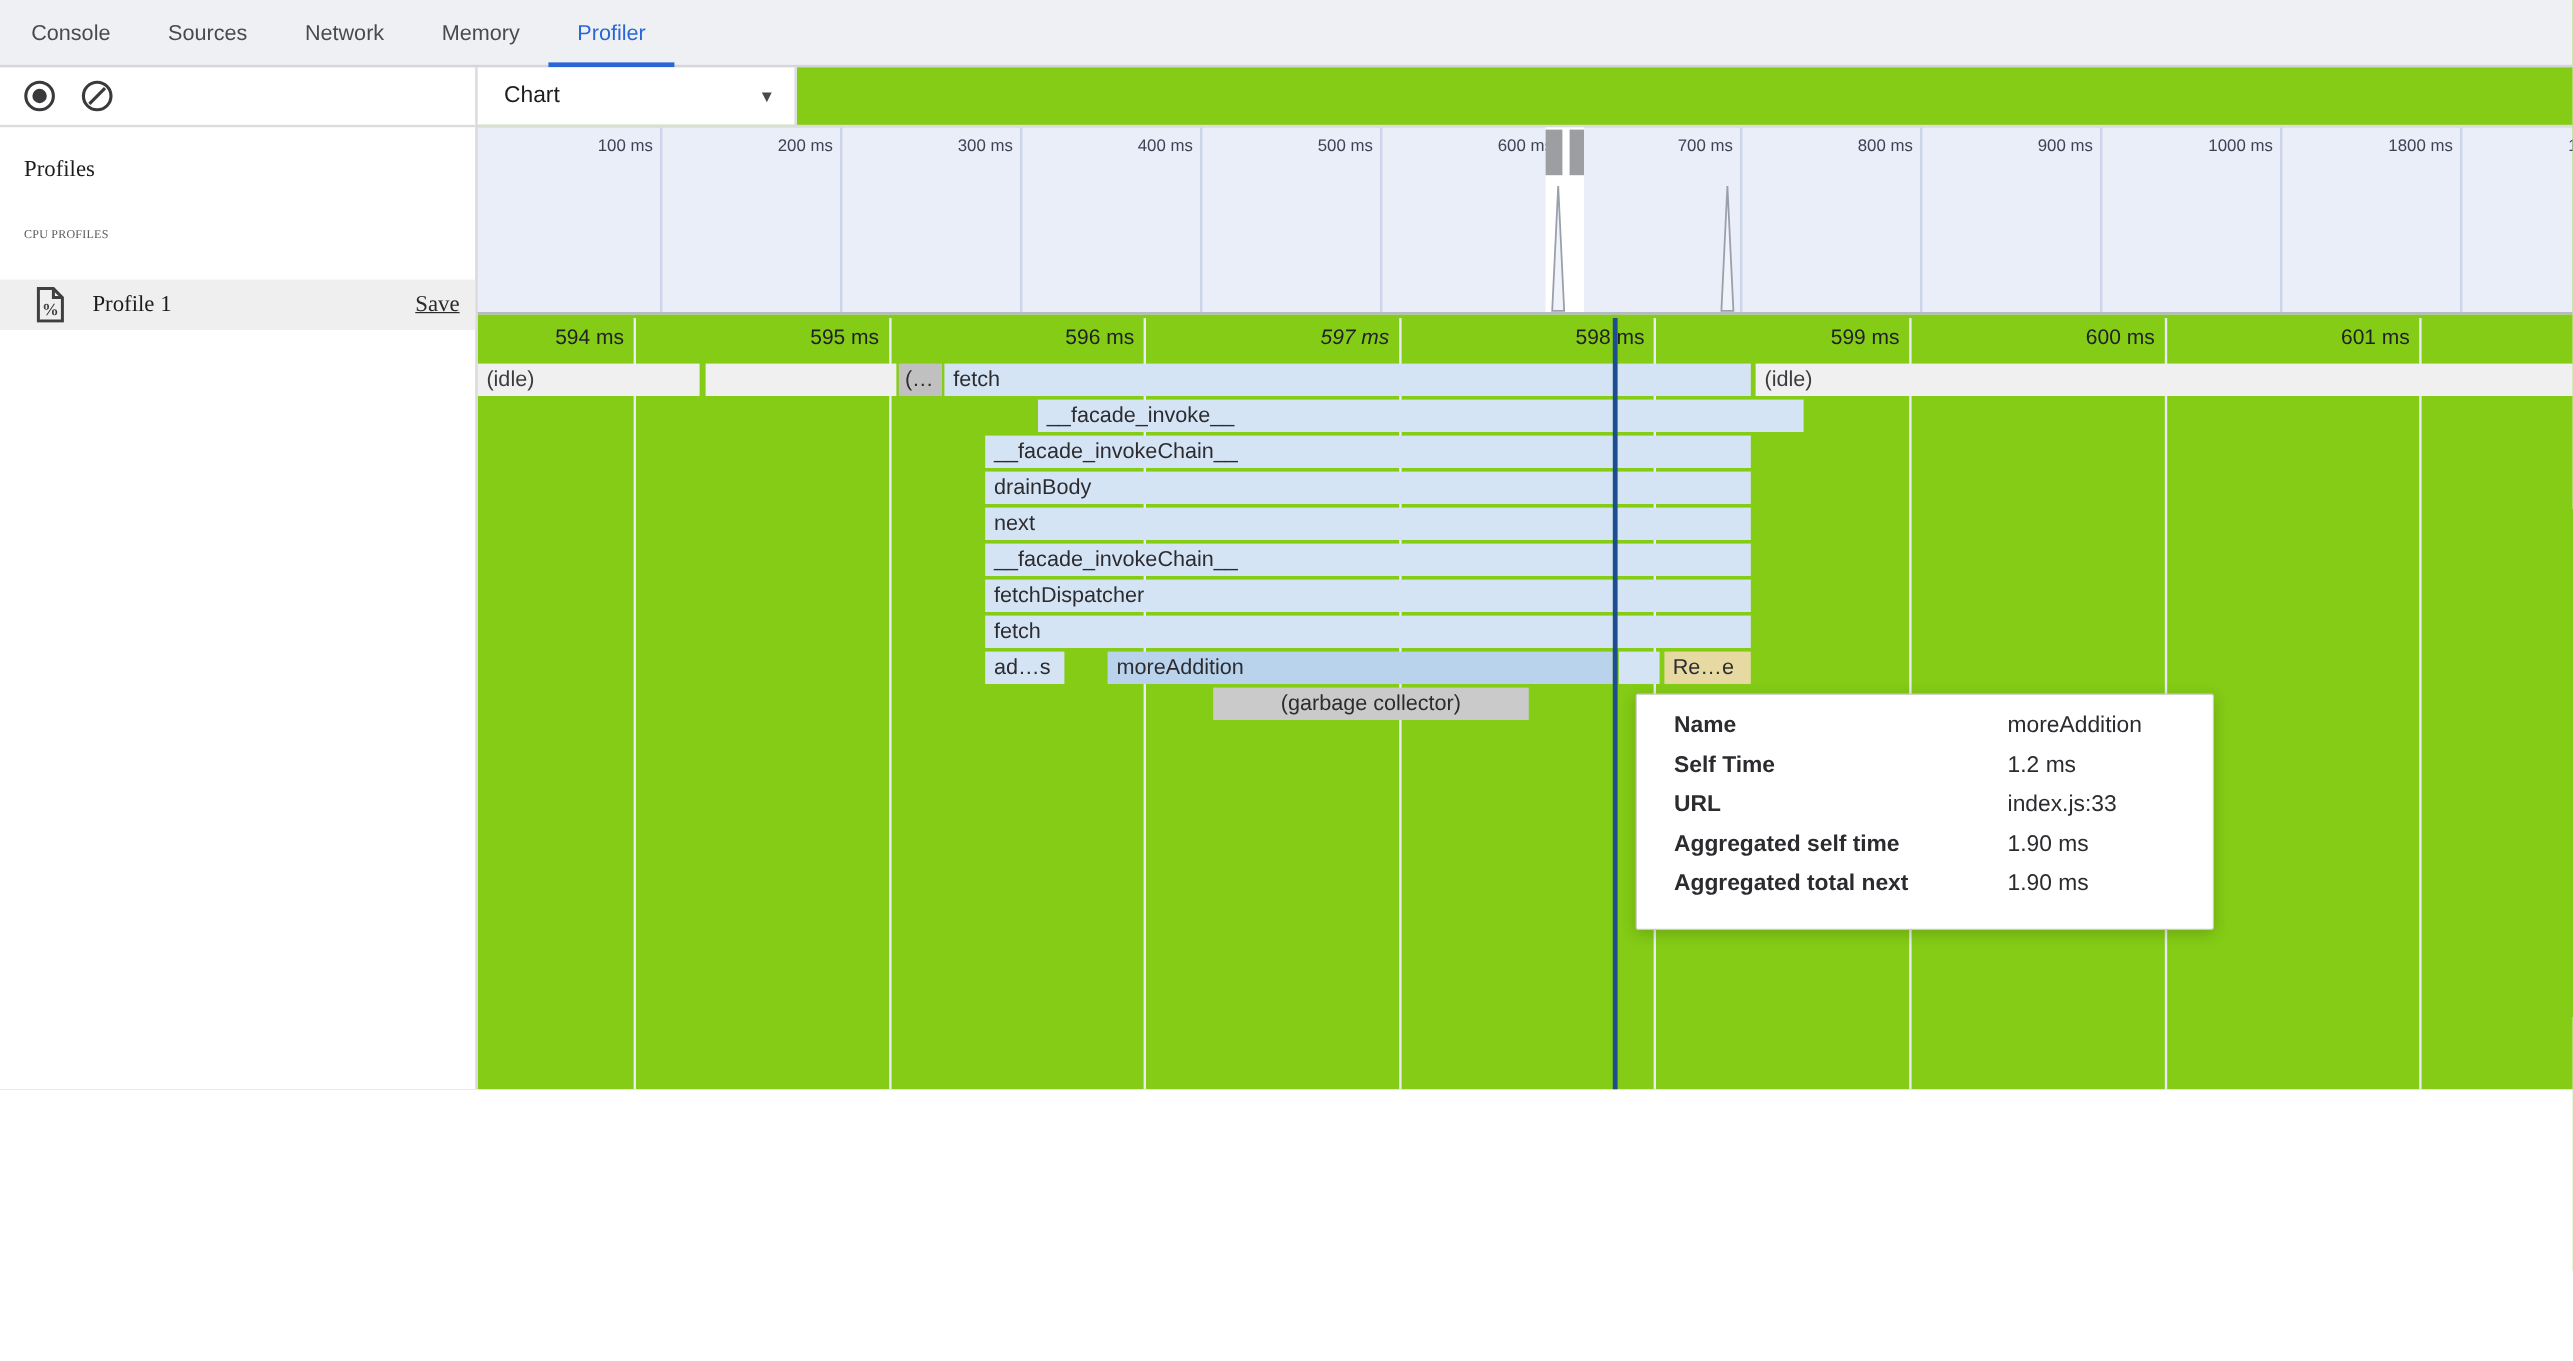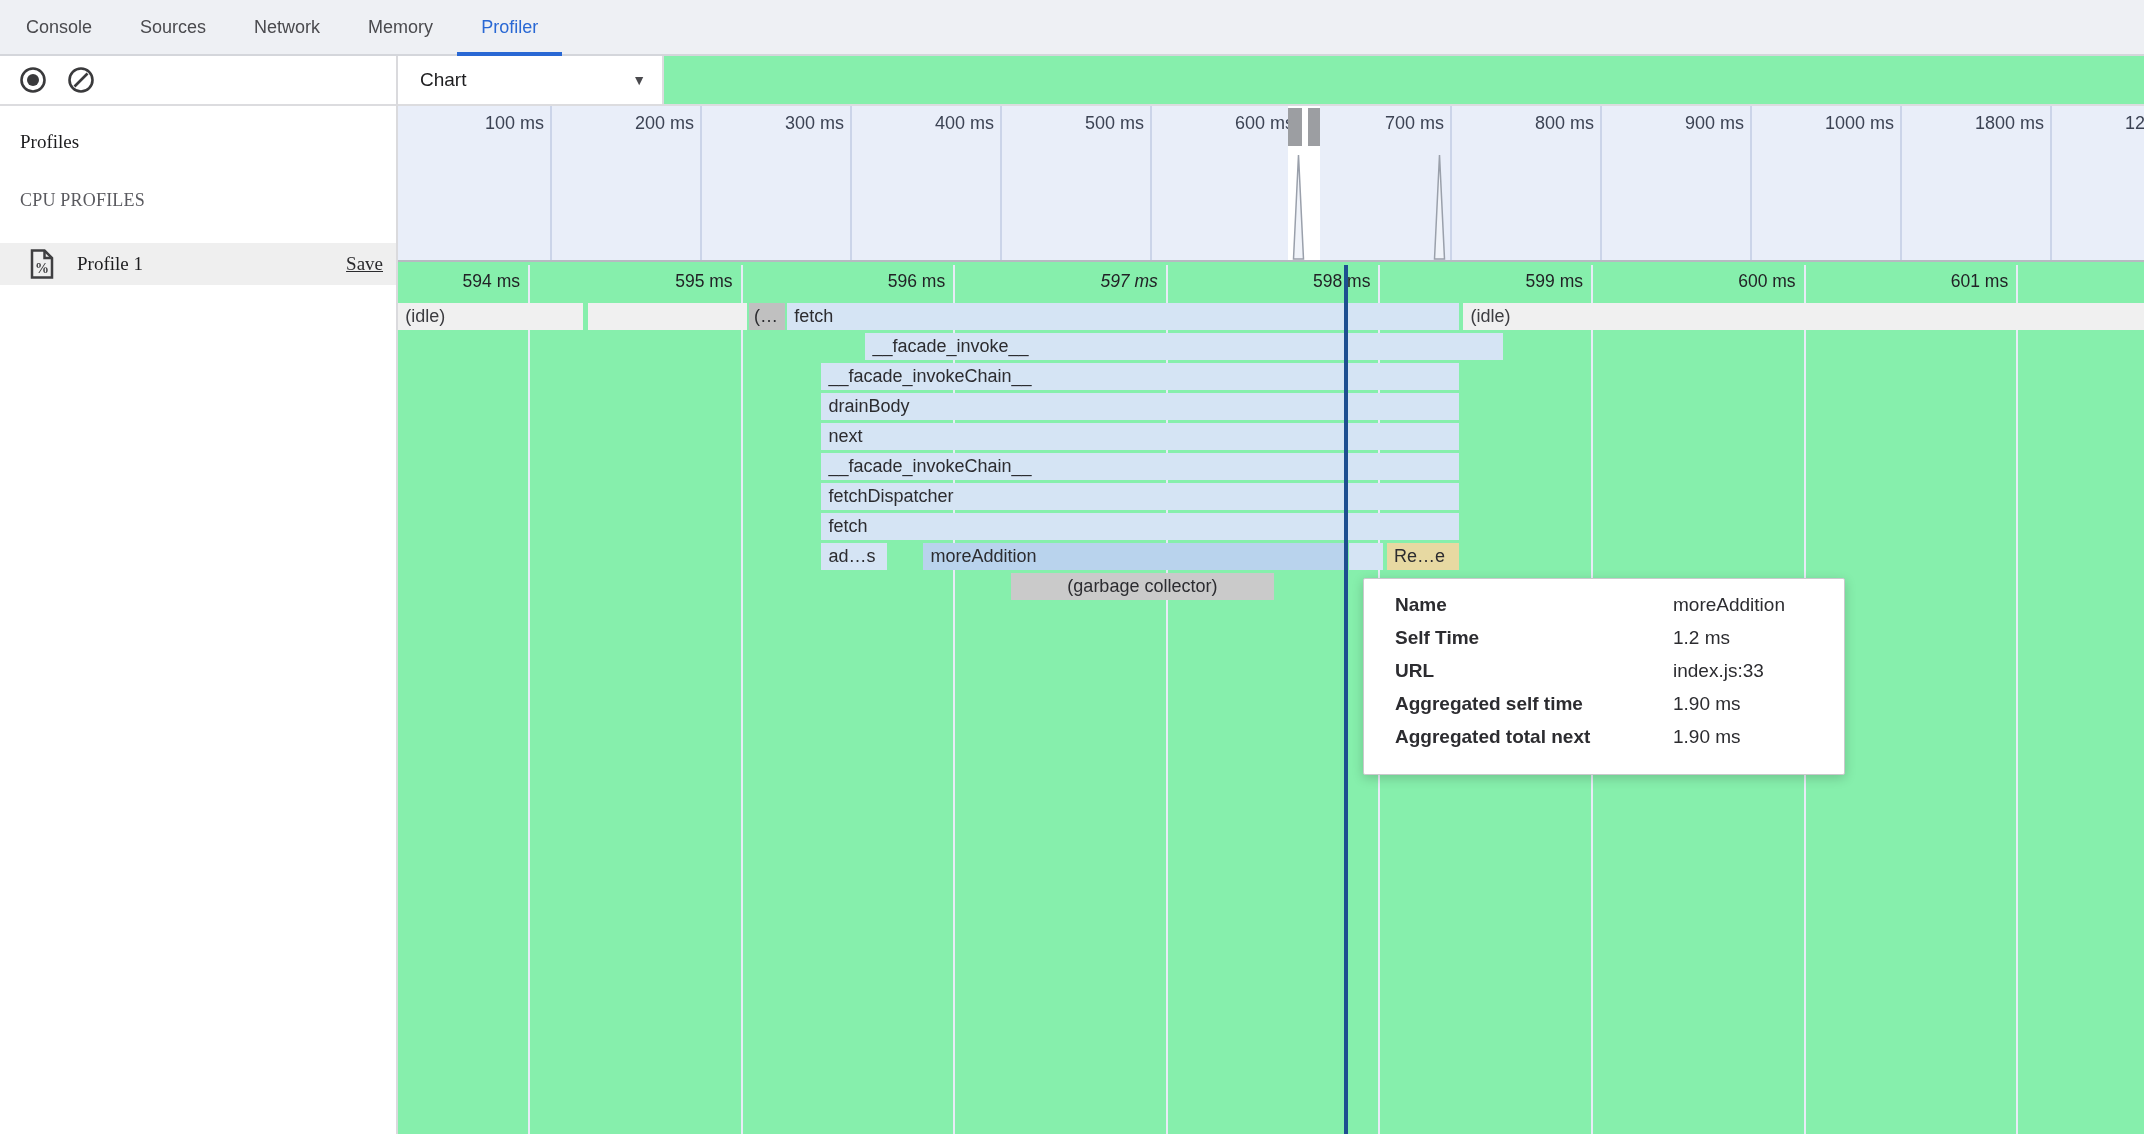--- a/index.html
+++ b/index.html
@@ -1,50 +1,50 @@
 <!DOCTYPE html>
 <html><head>
 <meta charset="utf-8">
 <style>
   html,body{margin:0;padding:0;background:#fff;}
-  #app{position:relative;width:2144px;height:1134px;overflow:hidden;background:#86efac;
+  #app{position:relative;width:2144px;height:908px;overflow:hidden;background:#84cc16;
        font-family:"Liberation Sans",sans-serif;color:#222;}
 
   
   .tabbar{position:absolute;left:0;top:0;width:2144px;height:56px;background:#eef0f4;
           border-bottom:2px solid #d4d6db;display:flex;align-items:stretch;padding-left:2px;box-sizing:border-box;}
   .tab{position:relative;display:flex;align-items:center;padding:0 24px;font-size:18px;color:#4a4a4e;}
   .tab.active{color:#2968d4;}
   .tab.active::after{content:"";position:absolute;left:0;right:0;bottom:-2px;height:4px;background:#2968d4;}
 
   
   .sidebar{position:absolute;left:0;top:56px;width:398px;height:1078px;background:#fff;
            border-right:2px solid #dadadd;box-sizing:border-box;font-family:Liberation Serif, serif;}
   .side-toolbar{height:50px;border-bottom:2px solid #dcdcdf;display:flex;align-items:center;
                 gap:18px;padding-left:18px;box-sizing:border-box;}
   .icon-btn{width:30px;height:30px;display:flex;align-items:center;justify-content:center;}
   .profiles-heading{margin:25px 0 0 20px;font-size:19px;color:#1d1d1f;}
-  .section-heading{margin:37px 11px 0 20px;font-size:18px;color:#5a5a5f;letter-spacing:.2px;}
+  .section-heading{margin:37px 11px 0 20px;font-size:10px;color:#5a5a5f;letter-spacing:.2px;}
   .profile-row{margin-top:32px;height:42px;background:#efefef;display:flex;align-items:center;
                padding:0 13px 0 27px;box-sizing:border-box;}
   .profile-name{margin-left:20px;font-size:19px;color:#1d1d1f;}
   .save-link{margin-left:auto;font-size:19px;color:#2b2b2e;text-decoration:underline;cursor:pointer;}
 
   
   .chart-select{position:absolute;left:398px;top:56px;width:266px;height:48px;display:flex;align-items:center;
                 padding-left:22px;box-sizing:border-box;border-right:2px solid #dcdcdf;background:#fff;
                 font-size:19px;color:#1d1d1f;text-align:right;}
   .chart-arrow{margin-left:auto;margin-right:16px;font-size:14px;color:#4a4a4e;}
   .toolbar-border{position:absolute;left:398px;top:104px;width:1746px;height:2px;background:#dcdcdf;}
 
   
   .overview{position:absolute;left:398px;top:106px;width:1746px;height:156px;background:#e9eef9;
             border-bottom:2px solid #b7bac2;box-sizing:border-box;overflow:hidden;}
   .ov-grid{position:absolute;top:0;bottom:0;width:2px;background:#cbd4e9;}
-  .ov-label{position:absolute;top:7px;width:150px;text-align:right;font-size:18px;color:#3c4354;}
+  .ov-label{position:absolute;top:7px;width:150px;text-align:right;font-size:14px;color:#3c4354;}
   .ov-selection{position:absolute;top:0;bottom:0;background:#fff;}
   .ov-handle{position:absolute;top:2px;height:38px;background:#9c9ea2;}
   .spikes{position:absolute;left:0;top:0;}
 
   
   .dt-grid{position:absolute;top:265px;height:869px;width:2px;background:#e7ebf6;}
   .dt-label{position:absolute;top:271px;width:160px;text-align:right;font-size:17.5px;color:#222226;}
 
   
   .frame{position:absolute;height:27px;box-sizing:border-box;overflow:hidden;white-space:nowrap;

